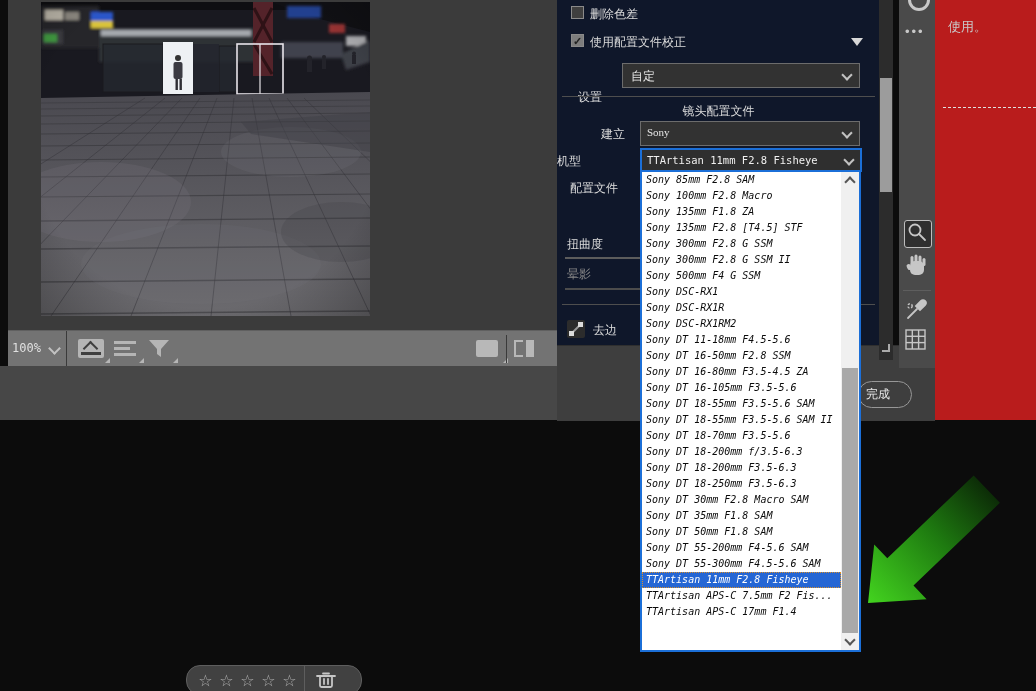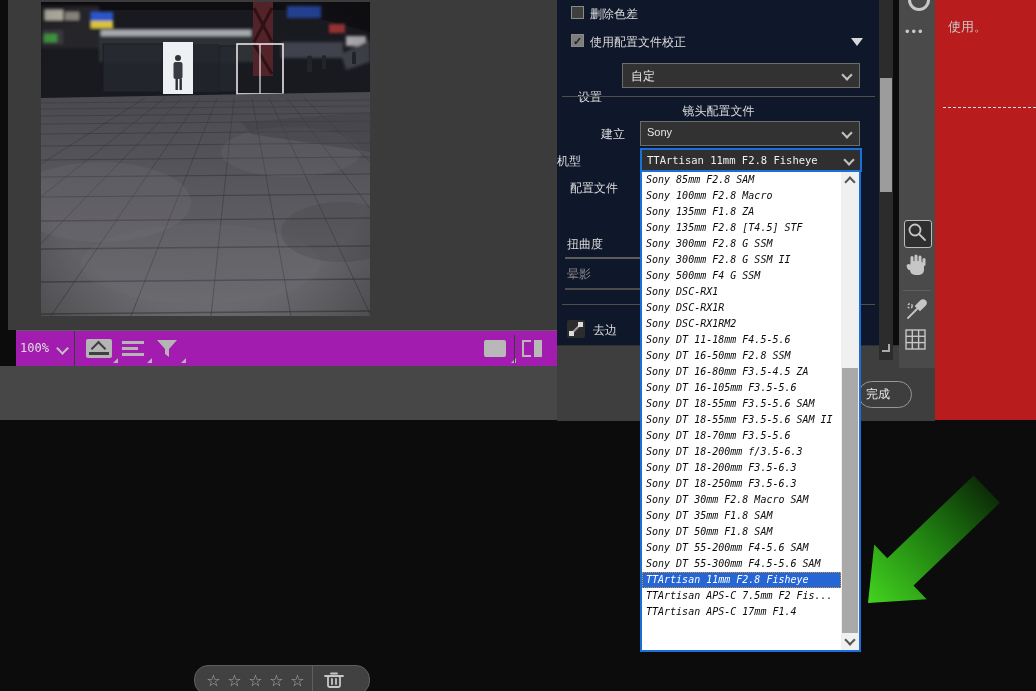--- a/index.html
+++ b/index.html
@@ -3,21 +3,21 @@
 <meta charset="utf-8">
 <style>
   html,body{margin:0;padding:0;background:#000;}
   #screen{position:relative;width:1036px;height:691px;background:#0c0c0c;overflow:hidden;
           font-family:"Liberation Sans",sans-serif;-webkit-font-smoothing:none;}
   .abs{position:absolute;}
   
   #canvas{left:8px;top:0;width:549px;height:330px;background:#3b3b3b;}
   #photo{left:33px;top:2px;width:329px;height:314px;}
   
-  #toolbar{left:16px;top:330px;width:557px;height:36px;background:#a21caf;border-top:1px solid #606060;}
+  #toolbar{left:8px;top:330px;width:557px;height:36px;background:#737373;border-top:1px solid #606060;}
   #zoomlevel{left:4px;top:10px;color:#e0e0e0;font-family:"DejaVu Sans Mono",monospace;font-size:12px;}
   .chev{width:7px;height:7px;border-right:2px solid #c2c2c2;border-bottom:2px solid #c2c2c2;transform:rotate(45deg);}
   .vdiv{width:1px;background:#3a3a3a;}
   .tbicon{top:6px;height:24px;}
   .flyout{position:absolute;right:-4px;bottom:-2px;width:0;height:0;border-left:5px solid transparent;border-bottom:5px solid #b5b5b5;}
   #starpill{left:178px;top:334px;width:174px;height:28px;background:#414141;border:1px solid #5e5e5e;border-radius:14px;display:flex;align-items:center;}
   .star{color:#a8a8a8;font-size:16px;width:21px;text-align:center;font-family:"DejaVu Sans",sans-serif;}
   #trashdiv{width:1px;height:28px;background:#5e5e5e;margin-left:4px;}
   
   #statusbar{left:0;top:366px;width:557px;height:54px;background:#474747;}
@@ -227,21 +227,21 @@
     <div class="combo" style="left:65px;top:63px;width:238px;height:25px;">
       <span style="position:absolute;left:8px;top:4px;">自定</span>
       <span class="chev"></span>
     </div>
 
     <div class="hdiv" style="left:5px;top:96px;width:313px;"></div>
     <div class="plabel" style="left:0;top:103px;width:323px;text-align:center;">镜头配置文件</div>
 
     <span class="plabel" style="left:0px;top:126px;width:68px;text-align:right;">建立</span>
     <div class="combo" style="left:83px;top:121px;width:220px;height:25px;">
-      <span style="position:absolute;left:6px;top:4px;font-family:Liberation Sans, sans-serif;font-size:11px;">Sony</span>
+      <span style="position:absolute;left:6px;top:4px;font-family:Liberation Serif, serif;font-size:11px;">Sony</span>
       <span class="chev"></span>
     </div>
 
     <span class="plabel" style="left:0px;top:153px;width:68px;text-align:left;">机型</span>
     <span class="plabel" style="left:13px;top:180px;">配置文件</span>
 
     <span class="plabel" style="left:10px;top:236px;">扭曲度</span>
     <div class="slider" style="left:8px;top:257px;width:292px;"></div>
     <span class="plabel" style="left:10px;top:266px;color:#868686;">晕影</span>
     <div class="slider" style="left:8px;top:288px;width:292px;background:#4c4c4c;"></div>

